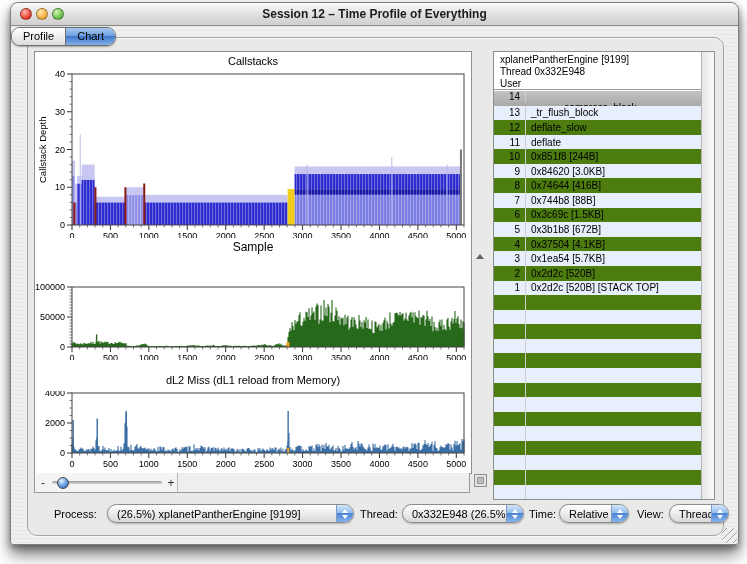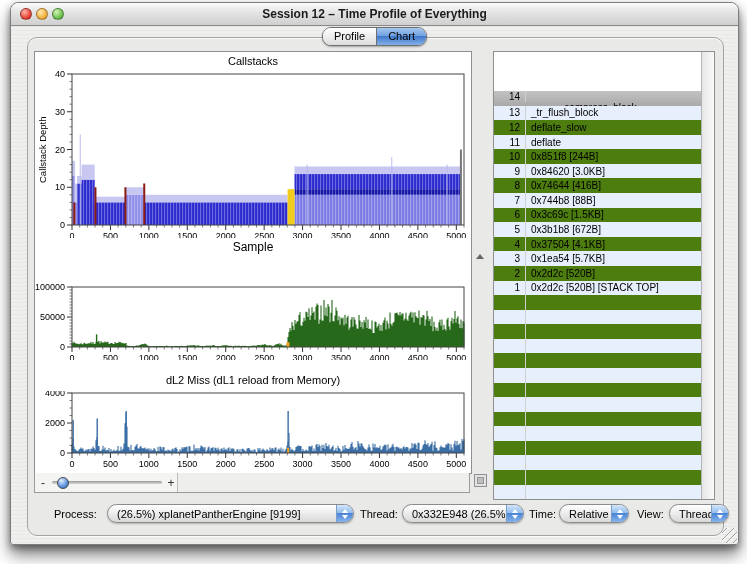--- a/index.html
+++ b/index.html
@@ -12,21 +12,21 @@
   .titlebar{position:absolute;left:0;top:0;right:0;height:22px;border-radius:8px 8px 0 0;
     background:linear-gradient(#fbfbfb,#e3e3e3 45%,#cfcfcf);border-bottom:1px solid #8a8a8a;}
   .win-title{position:absolute;left:0;right:0;top:0;height:22px;line-height:22px;text-align:center;
     font-size:12px;font-weight:bold;color:#1c1c1c;}
   .lights{position:absolute;left:9px;top:5px;display:flex;gap:4px;}
   .light{width:12px;height:12px;border-radius:50%;border:1px solid rgba(0,0,0,.35);box-sizing:border-box;}
   .light.red{background:radial-gradient(circle at 35% 30%,#ffb3aa,#e7392b 70%);}
   .light.yellow{background:radial-gradient(circle at 35% 30%,#ffe9b0,#f2aa32 70%);}
   .light.green{background:radial-gradient(circle at 35% 30%,#d2f5b6,#62ba46 70%);}
   
-  .tabbar{position:absolute;left:0;right:0;top:24px;display:flex;justify-content:center;z-index:5;}
+  .tabbar{position:absolute;left:0;right:0;top:24px;display:flex;justify-content:flex-start;z-index:5;}
   .seg{display:flex;height:17px;border:1px solid #6e6e6e;border-radius:9px;overflow:hidden;
     background:#fff;box-shadow:0 1px 2px rgba(0,0,0,.3);}
   .sg{padding:0 11px;font-size:11px;line-height:16px;color:#000;}
   .sg-profile{background:linear-gradient(#ffffff,#dcdcdc);}
   .sg-chart{background:linear-gradient(#a6c8f0,#6d9ede 48%,#3e77cb 48%,#82b0e8);border-left:1px solid #6e6e6e;}
   
   .mainbox{position:absolute;left:16px;top:34px;width:695px;height:497px;border:1px solid #a3a3a3;
     border-radius:10px;background:#e9e9e8;box-shadow:inset 0 1px 0 rgba(255,255,255,.8),0 1px 0 rgba(255,255,255,.7);}
   
   .chart-panel{position:absolute;left:23px;top:48px;width:436px;height:421px;background:#fff;
@@ -431,20 +431,25 @@
         <div class="slider-track"></div>
         <div class="slider-thumb"></div>
         <span class="slider-plus">+</span>
       </div>
     </div>
 
     <div class="splitter-arrow"></div>
     <div class="corner-box"></div>
 
     <div class="list-panel">
+      <div class="list-header">
+        <div>xplanetPantherEngine [9199]</div>
+        <div>Thread 0x332E948</div>
+        <div>User</div>
+      </div>
       <div class="list-rows">
           <div class="row selected">
             <span class="num">14</span>
             <span class="lbl">compress_block</span>
           </div>
           <div class="row">
             <span class="num">13</span>
             <span class="lbl">_tr_flush_block</span>
           </div>
           <div class="row">

